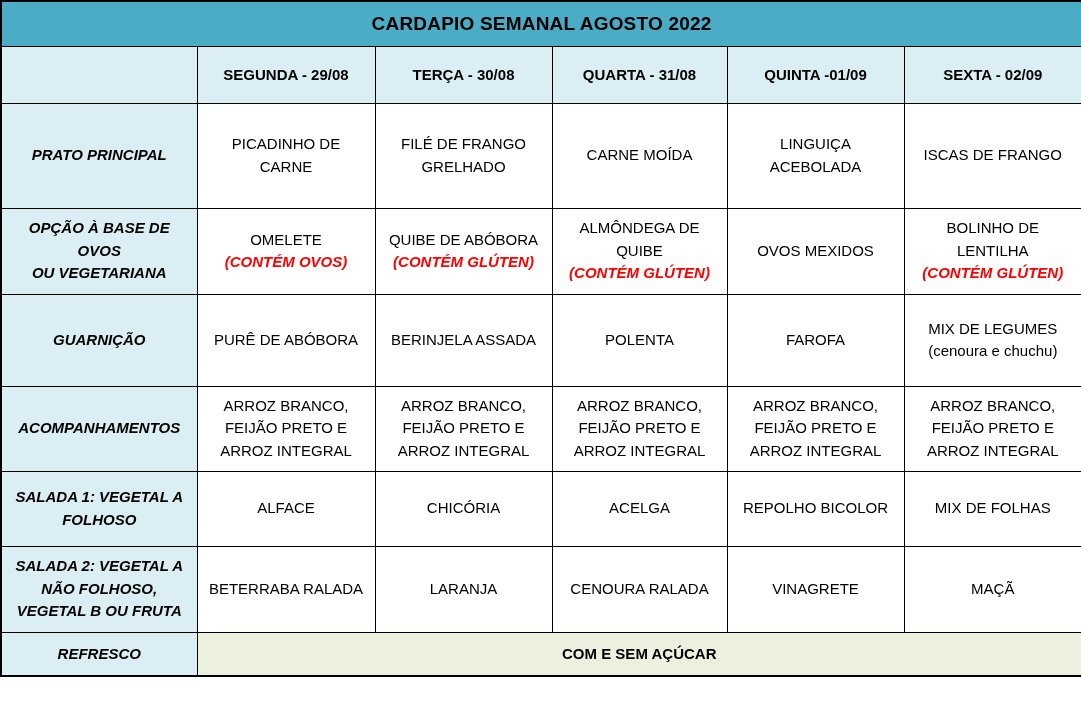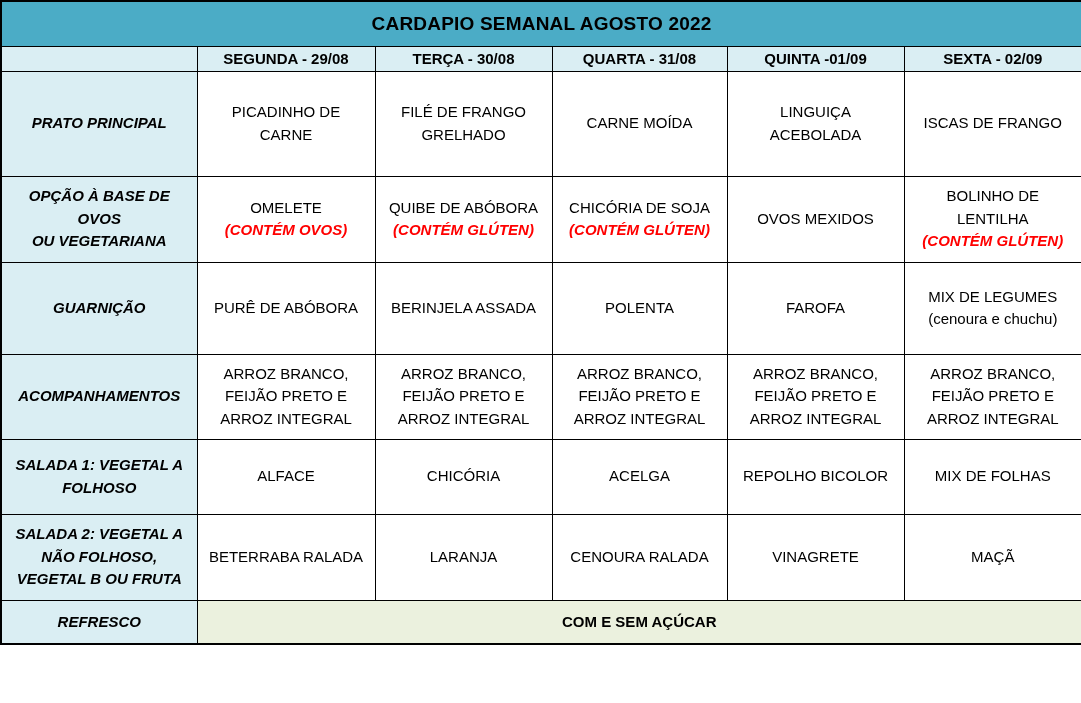--- a/index.html
+++ b/index.html
@@ -26,21 +26,21 @@
     border:2px solid var(--border);
   }
   td{
     border:1px solid var(--border);
     text-align:center;
     vertical-align:middle;
     padding:2px 6px;
     overflow:hidden;
   }
   tr.r-title   {height:45px;}
-  tr.r-header  {height:25px;}
+  tr.r-header  {height:57px;}
   tr.r-prato   {height:105px;}
   tr.r-opcao   {height:86px;padding-left:10px;}
   tr.r-guarnicao{height:92px;}
   tr.r-acomp   {height:85px;}
   tr.r-salada1 {height:75px;}
   tr.r-salada2 {height:86px;padding-left:21px;}
   tr.r-refresco{height:44px;margin-top:8px;}
   tr.r-footer  {height:35px;}
 
   .title-cell{
@@ -143,21 +143,21 @@
 OU VEGETARIANA</td>
     <td class="menu-cell">
       <div class="main">OMELETE</div>
       <div class="note">(CONTÉM OVOS)</div>
     </td>
     <td class="menu-cell">
       <div class="main">QUIBE DE ABÓBORA</div>
       <div class="note">(CONTÉM GLÚTEN)</div>
     </td>
     <td class="menu-cell">
-      <div class="main">CHICÓRIA DE SOJA</div>
+      <div class="main">ALMÔNDEGA DE QUIBE</div>
       <div class="note">(CONTÉM GLÚTEN)</div>
     </td>
     <td class="menu-cell">
       <div class="main">OVOS MEXIDOS</div>
     </td>
     <td class="menu-cell">
       <div class="main">BOLINHO DE LENTILHA</div>
       <div class="note">(CONTÉM GLÚTEN)</div>
     </td>
   </tr>

